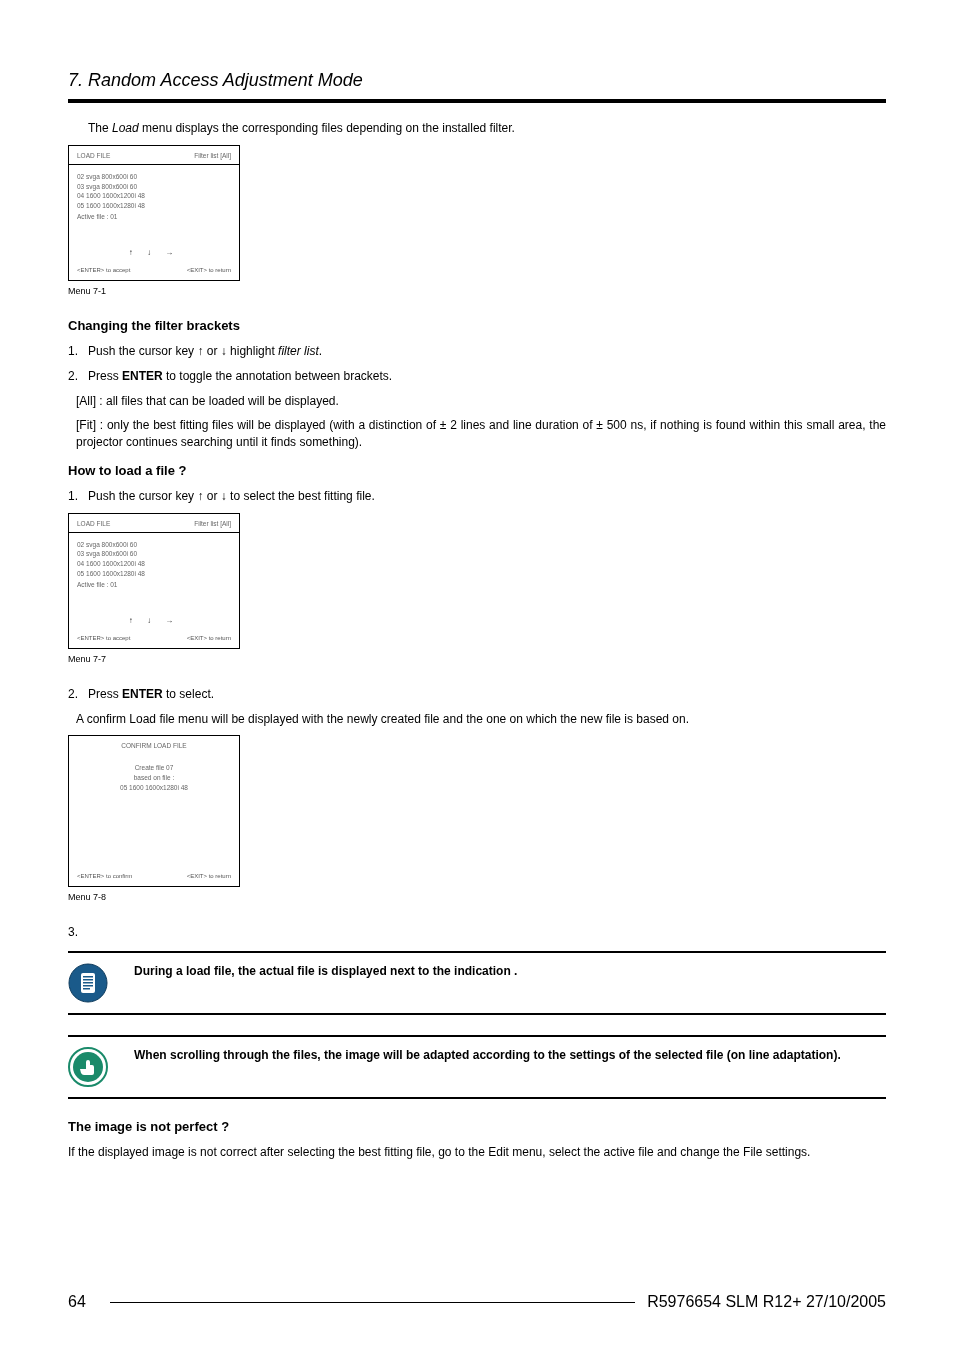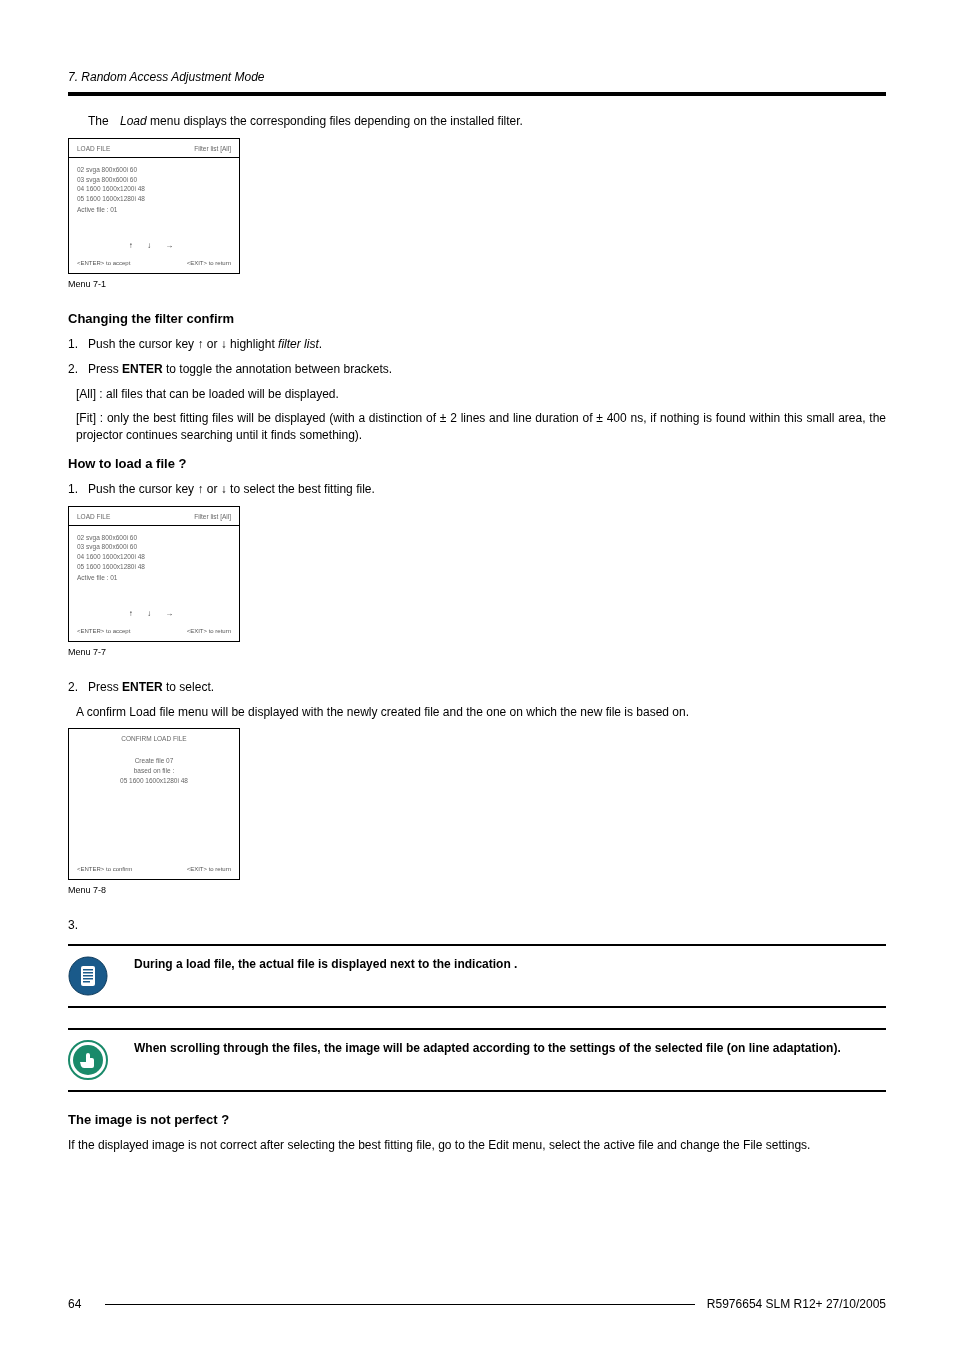--- a/index.html
+++ b/index.html
@@ -8,33 +8,33 @@
     font-family: Arial, Helvetica, sans-serif;
     font-size: 12px;
     color: #000;
     width: 954px;
     height: 1351px;
     position: relative;
     padding: 70px 68px 40px 68px;
   }
   .section-title {
     font-style: italic;
-    font-size: 12px;
+    font-size: 18px;
     margin-bottom: 8px;
   }
   .title-rule {
     height: 4px;
     background: #000;
     margin-bottom: 18px;
   }
   .intro {
     margin-left: 20px;
     margin-bottom: 10px;
   }
-  .intro em { font-style: italic; margin-left: 8px; }
+  .intro em { font-style: italic; }
   .menu-box {
     border: 1px solid #000;
     width: 172px;
     min-height: 136px;
     margin-left: 0;
     margin-bottom: 5px;
     position: relative;
     font-size: 7px;
     line-height: 1.2;
     color: #666;
@@ -122,21 +122,21 @@
 
   .footer-area {
     position: absolute;
     bottom: 40px;
     left: 68px;
     right: 68px;
   }
   .footer-line {
     display:flex;
     align-items: center;
-    font-size: 12px;
+    font-size: 16px;
   }
   .footer-num { margin-right:12px; }
   .footer-rule { flex:1; height:1px; background:#000; margin: 0 12px; }
   .footer-right { white-space:nowrap; }
 </style>
 </head>
 <body>
 
 <div class="section-title">7. Random Access Adjustment Mode</div>
 <div class="title-rule"></div>
@@ -157,37 +157,37 @@
   <div class="box-list-line">05  1600  1600x1280i  48</div>
   <div class="box-list-line" style="margin-top:3px;">Active file : 01</div>
   <div class="box-nav">↑    ↓    →</div>
   <div class="box-footer">
     <span>&lt;ENTER&gt; to accept</span>
     <span>&lt;EXIT&gt; to return</span>
   </div>
 </div>
 <div class="menu-caption">Menu 7-1</div>
 
-<div class="h3">Changing the filter confirm</div>
+<div class="h3">Changing the filter brackets</div>
 <ol class="steps">
   <li>
     <span class="num">1.</span>
     <span>
       <span>Push the cursor key ↑ or ↓ highlight </span><em>filter list</em><span>.</span>
     </span>
   </li>
   <li>
     <span class="num">2.</span>
     <span>
       <span>Press </span><strong>ENTER</strong><span> to toggle the annotation between brackets.</span>
     </span>
   </li>
 </ol>
 <div class="indent-block">[All] : all files that can be loaded will be displayed.</div>
-<div class="indent-block">[Fit] : only the best fitting files will be displayed (with a distinction of ± 2 lines and line duration of ± 400 ns, if nothing is found within this small area, the projector continues searching until it finds something).</div>
+<div class="indent-block">[Fit] : only the best fitting files will be displayed (with a distinction of ± 2 lines and line duration of ± 500 ns, if nothing is found within this small area, the projector continues searching until it finds something).</div>
 
 <div class="h3" style="margin-top:12px;">How to load a file ?</div>
 <ol class="steps">
   <li>
     <span class="num">1.</span>
     <span>Push the cursor key ↑ or ↓ to select the best fitting file.</span>
   </li>
 </ol>
 
 <div class="menu-box">

